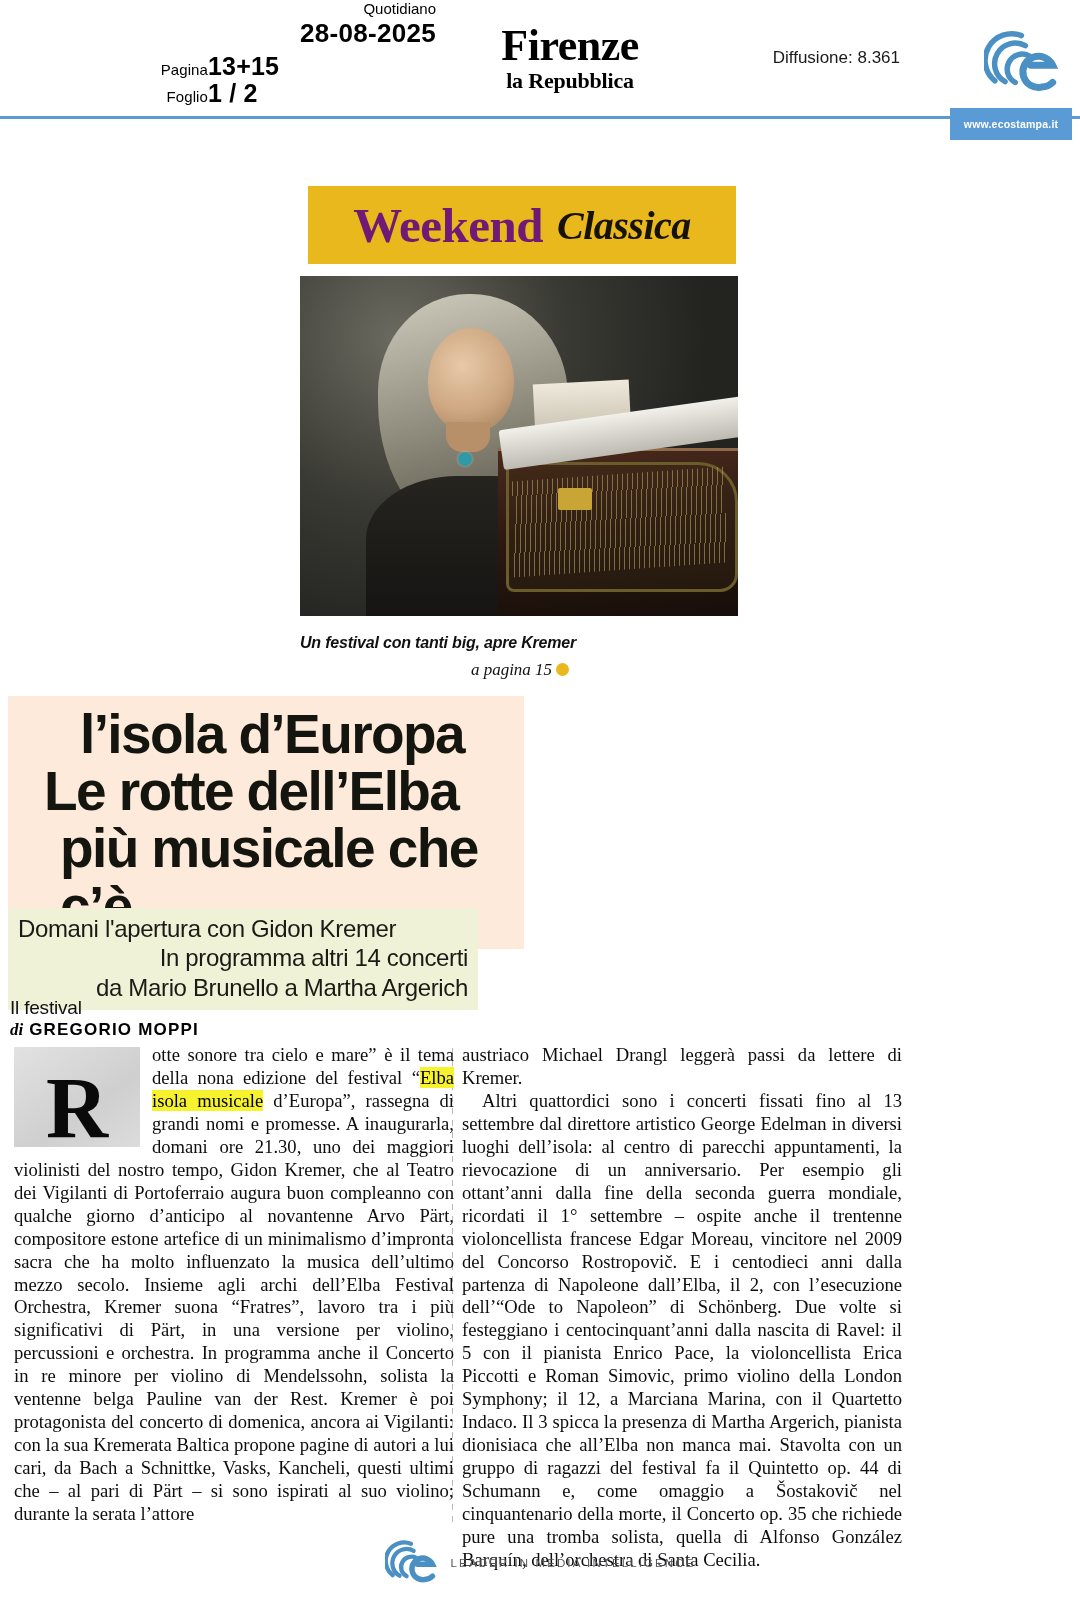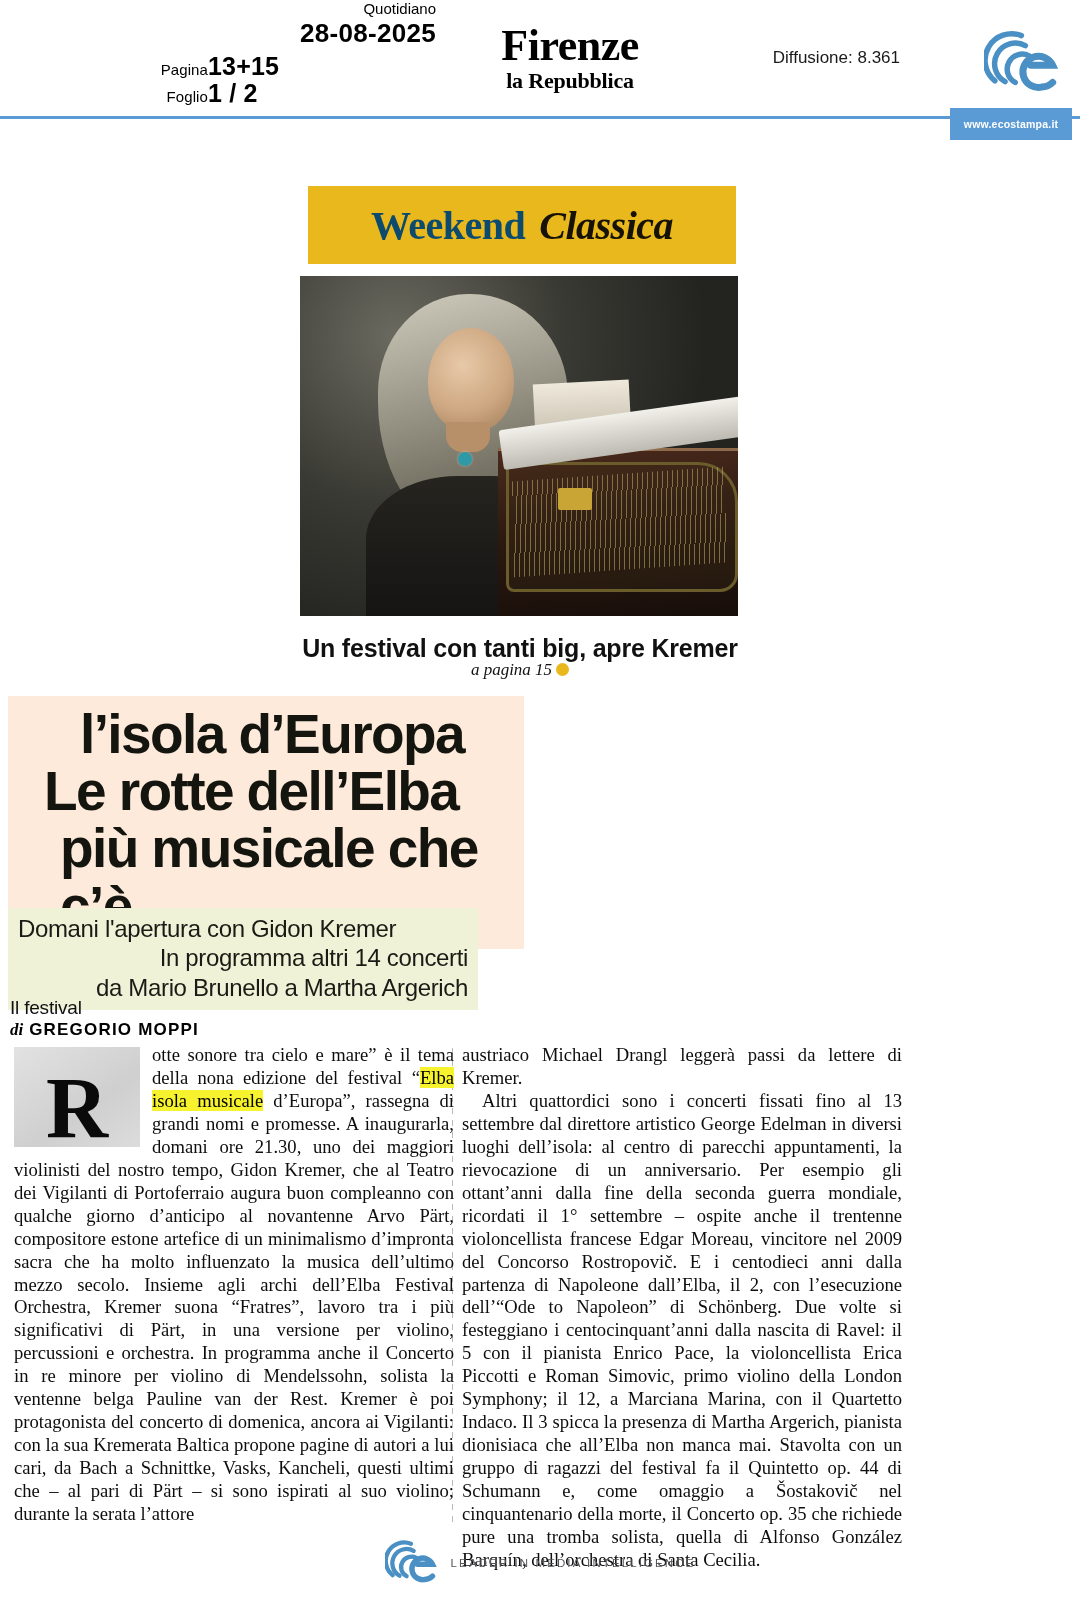--- a/index.html
+++ b/index.html
@@ -124,23 +124,23 @@
     position: absolute;
     left: 308px; top: 68px;
     width: 428px; height: 78px;
     background: #e8b81d;
     display: flex;
     align-items: center;
     justify-content: center;
     font-family: "Liberation Serif", serif;
   }
   .weekend-word {
-    font-size: 40px;
-    font-weight: bold;
-    color: #0c4a6e;
+    font-size: 49px;
+    font-weight: bold;
+    color: #701a75;
     letter-spacing: -0.5px;
   }
   .classica-word {
     font-size: 40px;
     font-weight: bold;
     font-style: italic;
     color: #171206;
     letter-spacing: -0.5px;
     margin-left: 14px;
   }
@@ -239,25 +239,26 @@
     width: 14px; height: 14px;
     border-radius: 50%;
     background: #2f9aa6;
     box-shadow: 0 0 3px rgba(255,255,255,.4);
   }
 
   .photo-caption {
     position: absolute;
     left: 300px; top: 516px;
     width: 440px;
-    text-align: center;
-    font-size: 25px;
+    text-align: left;
+    font-size: 16px;
     font-weight: bold;
     color: #111;
     letter-spacing: -0.2px;
+    font-style: italic;
   }
   .photo-pageref {
     position: absolute;
     left: 300px; top: 542px;
     width: 440px;
     text-align: center;
     font-family: "Liberation Serif", serif;
     font-style: italic;
     font-size: 17px;
     color: #111;

